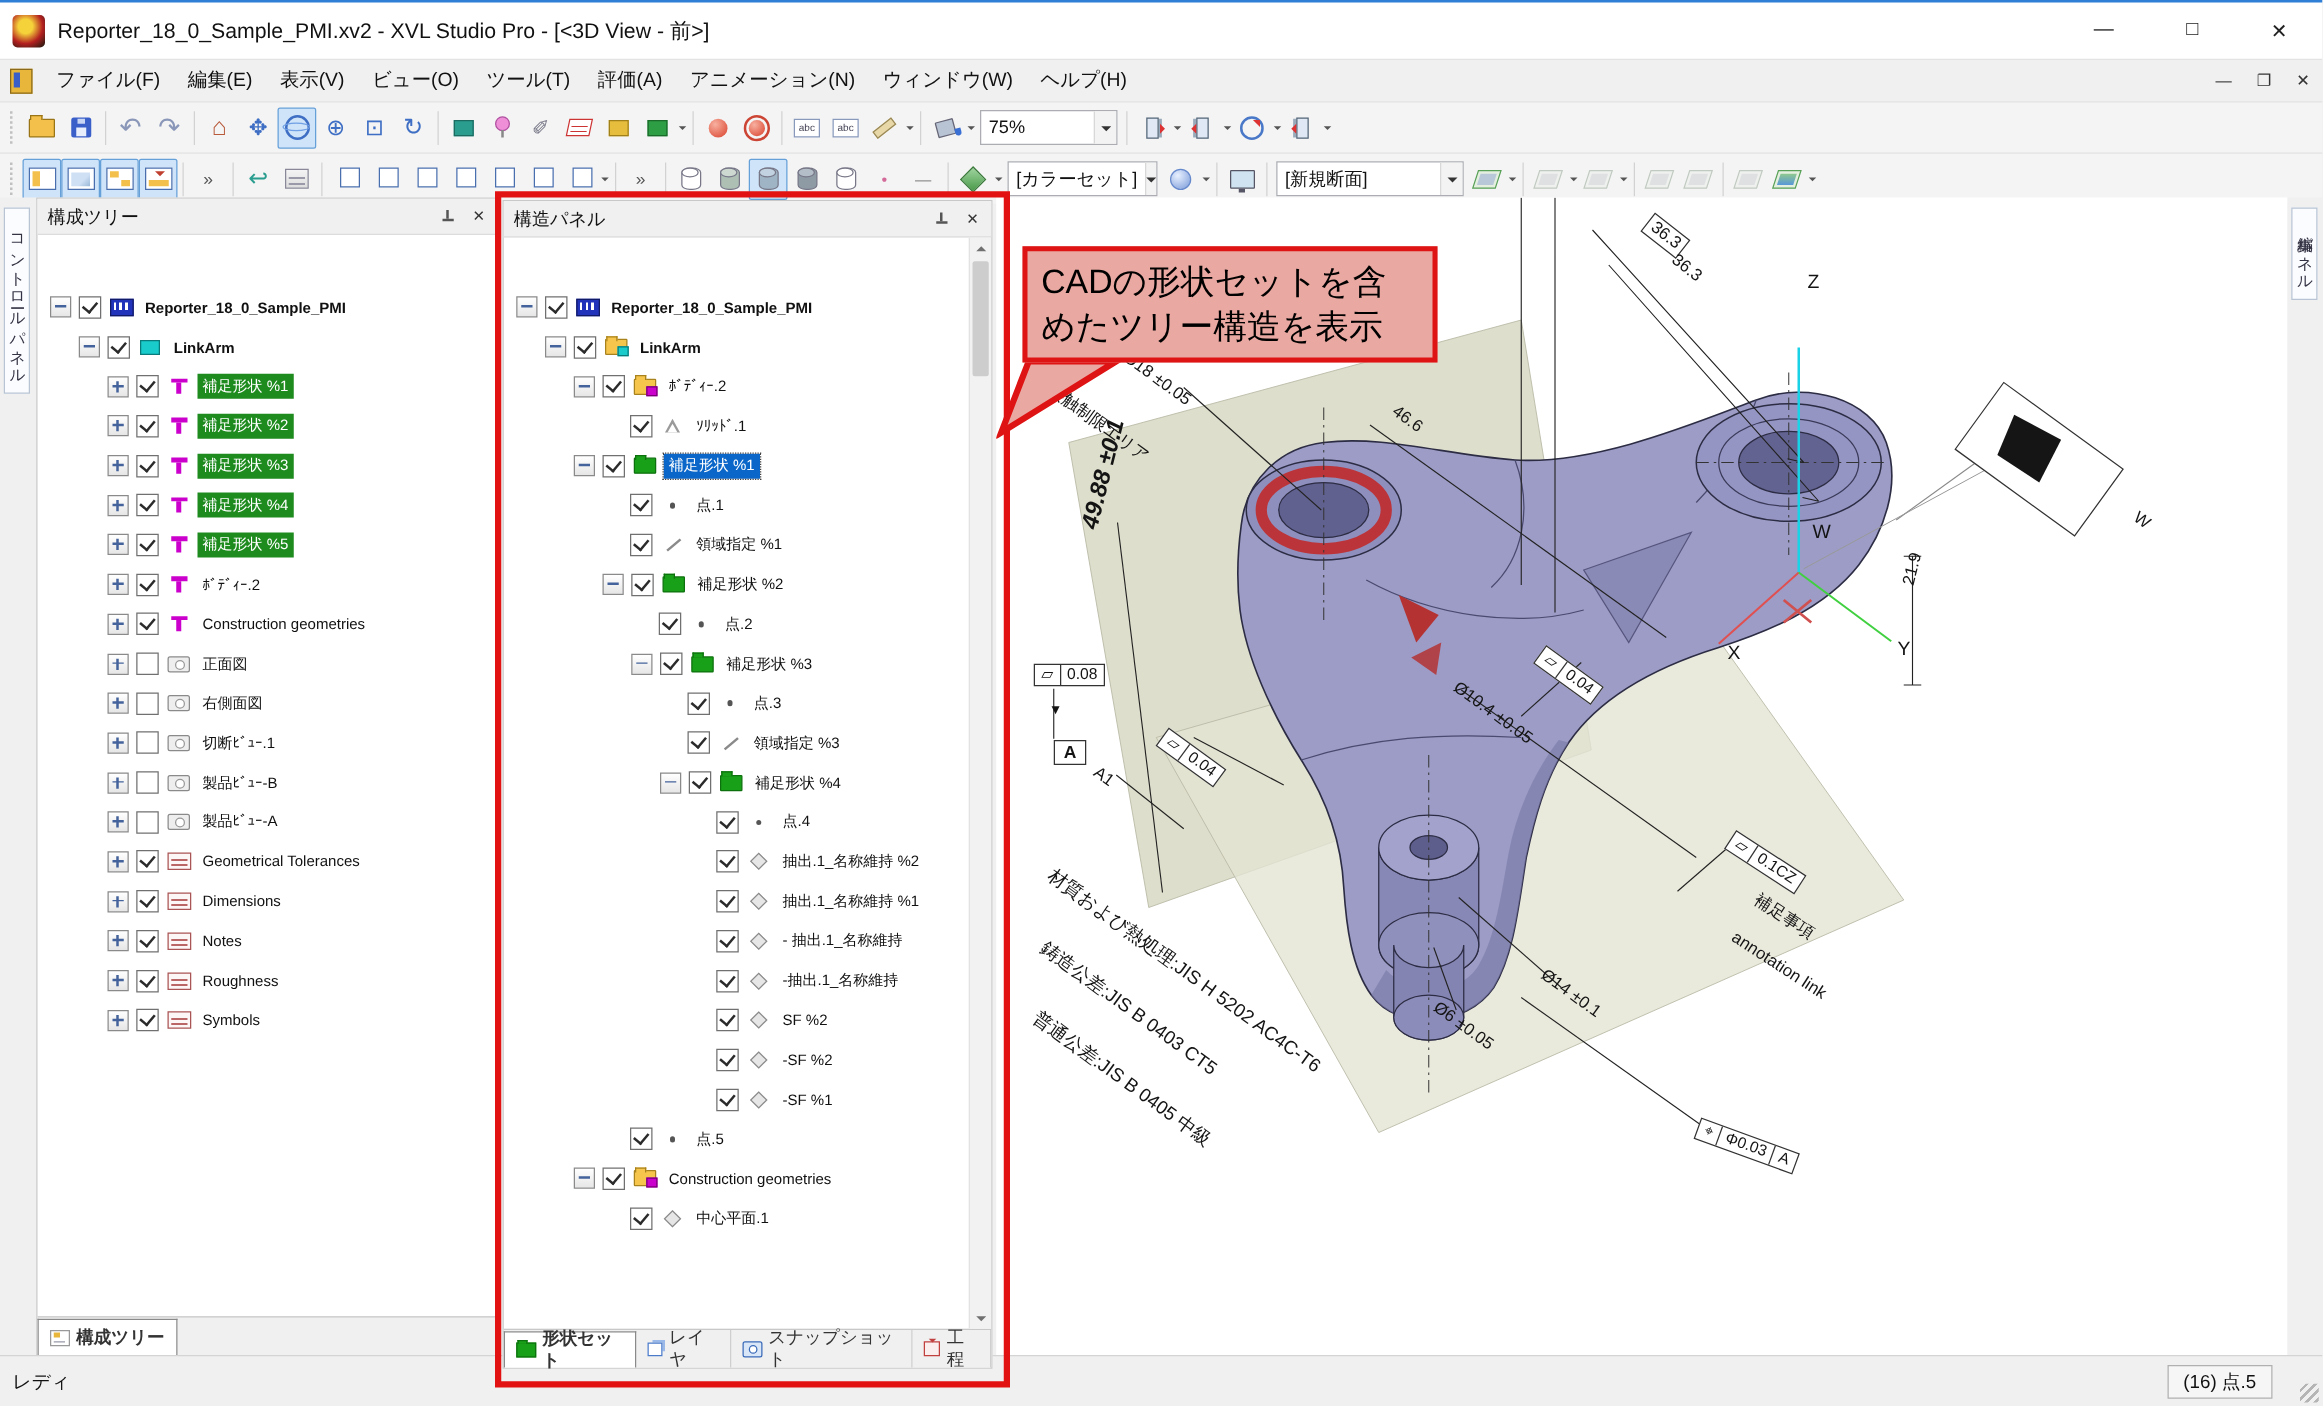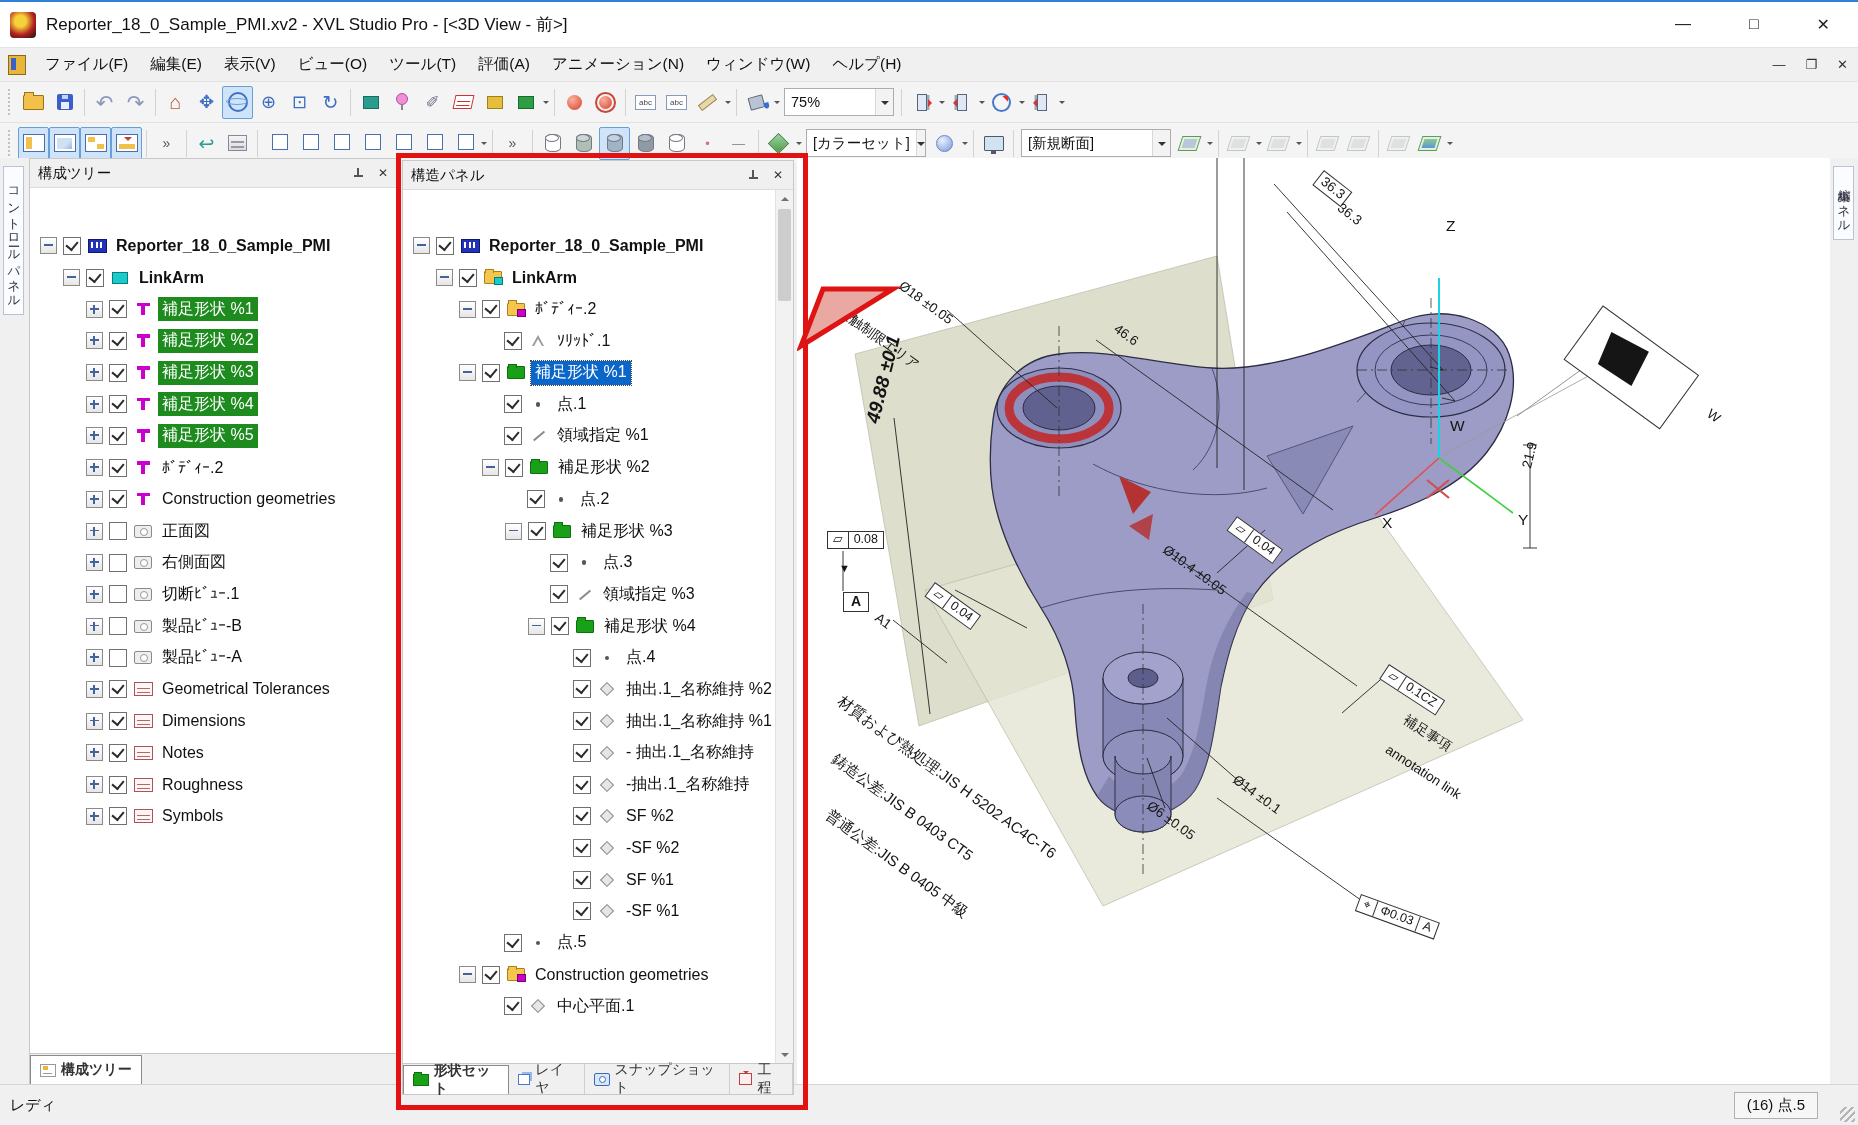--- a/index.html
+++ b/index.html
@@ -118,21 +118,21 @@
   .trow{display:flex;align-items:center;height:31.7px;white-space:nowrap}
   .tsp{flex:none}
   .texp{position:relative;width:15px;height:15px;border:1px solid #8a8a8a;background:linear-gradient(#fff,#e6e6e6);margin-right:6px;flex:none}
   .texp::before{content:"";position:absolute;left:3px;right:3px;top:6px;height:1.8px;background:#44639c}
   .texp.plus::after{content:"";position:absolute;top:3px;bottom:3px;left:6px;width:1.8px;background:#44639c}
   .texp-ph{width:22px;flex:none}
   .tcb{width:16px;height:16px;border:1px solid #707070;background:#fff;margin-right:6px;position:relative;flex:none}
   .tcb.on::after{content:"";position:absolute;left:3.5px;top:1px;width:6px;height:9px;
                  border-right:2.2px solid #2b2b2b;border-bottom:2.2px solid #2b2b2b;transform:rotate(40deg)}
   .tic{width:20px;margin-right:5px;display:flex;align-items:center;justify-content:center;flex:none}
-  .tlbl{font-size:16px;padding:1.5px 4px}
+  .tlbl{font-size:12px;padding:1.5px 4px}
   .trow.b0 .tlbl{font-weight:bold}
   .hl-green{background:#1e8b1e;color:#fff}
   .hl-blue{background:#0b66c9;color:#fff;outline:1px dotted #444}
   
   .ic{position:relative;display:block}
   .ic-xvl{width:17px;height:12px;background:#2233bb;border:1px solid #111a66}
   .ic-xvl::after{content:"";position:absolute;left:2px;top:2.5px;right:2px;height:6px;
                  background:repeating-linear-gradient(90deg,#fff 0 2px,transparent 2px 4.5px)}
   .ic-box-cyan{width:14px;height:10px;background:#19cbcb;border:1px solid #0a7a7a}
   .ic-tshape{width:13px;height:13px}
@@ -992,29 +992,20 @@
             </span>
             <span class="tlbl">-SF %2</span>
           </div>
           <div class="trow">
             <span class="tsp" style="width: 148px;"></span>
             <span class="texp-ph"></span>
             <span class="tcb on"></span>
             <span class="tic">
               <span class="ic ic-diamond"></span>
             </span>
-            <span class="tlbl">SF %1</span>
-          </div>
-          <div class="trow">
-            <span class="tsp" style="width: 148px;"></span>
-            <span class="texp-ph"></span>
-            <span class="tcb on"></span>
-            <span class="tic">
-              <span class="ic ic-diamond"></span>
-            </span>
             <span class="tlbl">-SF %1</span>
           </div>
           <div class="trow">
             <span class="tsp" style="width: 79px;"></span>
             <span class="texp-ph"></span>
             <span class="tcb on"></span>
             <span class="tic">
               <span class="ic ic-dot"></span>
             </span>
             <span class="tlbl">点.5</span>
@@ -1191,19 +1182,22 @@
   </div>
 
   <div class="vstrip right">
     <div class="vtab">編集パネル</div>
   </div>
 
   <div class="redbox"></div>
   <svg class="callout-tail" width="112" height="66">
     <polygon points="26,4 96,4 4,61" fill="#e9a8a1" stroke="#de1414" stroke-width="5"></polygon>
   </svg>
+  <div class="callout">
+    <span>CADの形状セットを含めたツリー構造を表示</span>
+  </div>
 
   <div class="statusbar">
     <span>レディ</span>
     <span class="selbox">(16) 点.5</span>
     <span class="grip"></span>
   </div>
 </div>
 
 </body></html>

